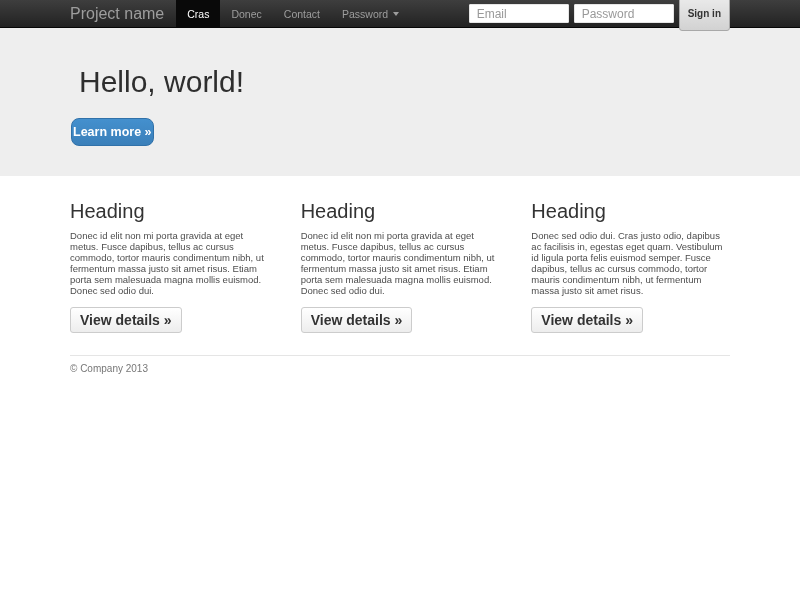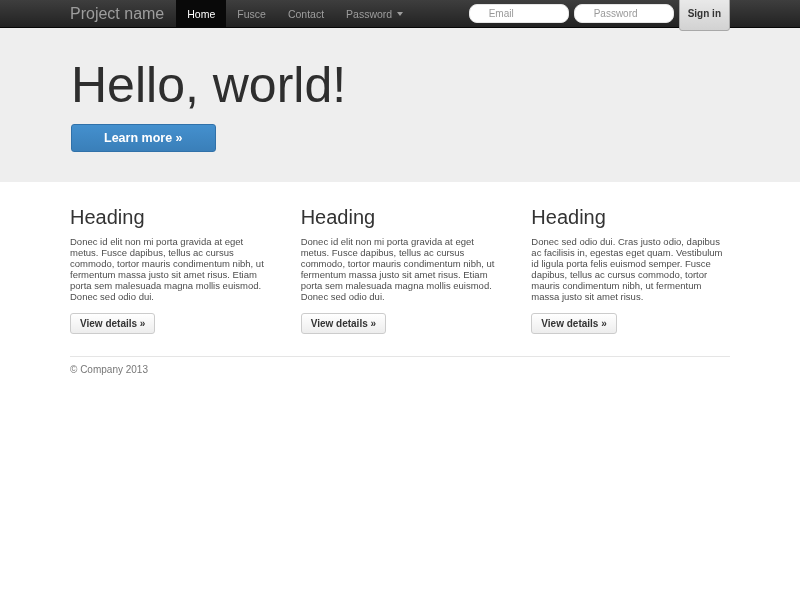--- a/index.html
+++ b/index.html
@@ -36,56 +36,56 @@
   .nav-link.active { background: #090909; color: #ffffff; }
   .caret {
     width: 0; height: 0; display: inline-block;
     border-left: 3.5px solid transparent;
     border-right: 3.5px solid transparent;
     border-top: 4px solid #9d9d9d;
   }
   .navbar-form { margin-left: auto; display: flex; align-items: center; gap: 5px; }
   .navbar-form input {
     width: 100px; height: 19px;
-    border: 1px solid #e6e6e6; border-radius: 8px;
-    padding: 0 19px; font-size: 10px; color: #333;
+    border: 1px solid #e6e6e6; border-radius: 1px;
+    padding: 0 7px; font-size: 12px; color: #333;
     font-family: "Liberation Sans", sans-serif;
     outline: none; background: #fff;
   }
   .navbar-form input::placeholder { color: #999; }
   .btn-signin {
     height: 35px; padding: 0 8px;
     background: linear-gradient(#ebebeb, #d2d2d2);
     border: 1px solid #a8a8a8; border-radius: 3px;
     font-size: 10px; font-weight: bold; color: #333;
     font-family: "Liberation Sans", sans-serif;
     cursor: pointer; white-space: nowrap;
   }
 
   
   .jumbotron {
     background: #eeeeee;
     padding: 30px 48px 30px 71px;
   }
   .jumbotron h1 {
-    margin: 0;
-    font-size: 50px; font-weight: 500; color: #2e2e2e;
+    margin: 8px;
+    font-size: 30px; font-weight: 500; color: #2e2e2e;
     line-height: 1.08;
   }
   .jumbotron p {
     margin: 10px 0 0;
     font-size: 13px; line-height: 19px; color: #6e6e6e;
     max-width: 688px;
   }
   .btn-primary {
     display: inline-block; margin-top: 12px;
     background: linear-gradient(#4490ce, #3a7fb9);
-    border: 1px solid #3071a9; border-radius: 3px;
+    border: 1px solid #3071a9; border-radius: 8px;
     color: #ffffff; font-size: 12.5px; font-weight: bold;
-    padding: 6px 32px; text-decoration: none; cursor: pointer;
+    padding: 6px 1px; text-decoration: none; cursor: pointer;
   }
 
   
   .container { width: 660px; margin: 0 auto; }
   .row { display: flex; gap: 32px; margin-top: 24px; }
   .col { flex: 1; min-width: 0; }
   .col h2 {
     margin: 0;
     font-size: 20px; font-weight: 500; color: #333;
     line-height: 1.1;
@@ -93,21 +93,21 @@
   .col p {
     margin: 8px 0 0;
     font-size: 9.5px; line-height: 11px; color: #4d4d4d;
     max-width: 214px;
   }
   .btn-default {
     display: inline-block; margin-top: 11px;
     background: linear-gradient(#ffffff, #ededed);
     border: 1px solid #cccccc; border-radius: 3px;
     padding: 4px 9px;
-    font-size: 10px; font-weight: bold; color: #333;
+    font-size: 14px; font-weight: bold; color: #333;
     text-decoration: none; cursor: pointer; white-space: nowrap;
   }
 
   
   hr.footer-rule {
     border: none; border-top: 1px solid #e5e5e5;
     margin: 22px 0 0;
   }
   .footer p {
     margin: 7px 0 0;
@@ -115,24 +115,24 @@
   }
 </style>
 </head>
 <body>
 
 <nav class="navbar">
   <div class="navbar-container">
     <a class="brand">Project name</a>
     <div class="nav">
       <a class="nav-link active">
-        <span>Home</span>
+        <span>Cras</span>
       </a>
       <a class="nav-link">
-        <span>Fusce</span>
+        <span>Donec</span>
       </a>
       <a class="nav-link">
         <span>Contact</span>
       </a>
       <a class="nav-link">
         <span>Password</span>
         <span class="caret"></span>
       </a>
     </div>
     <div class="navbar-form">

